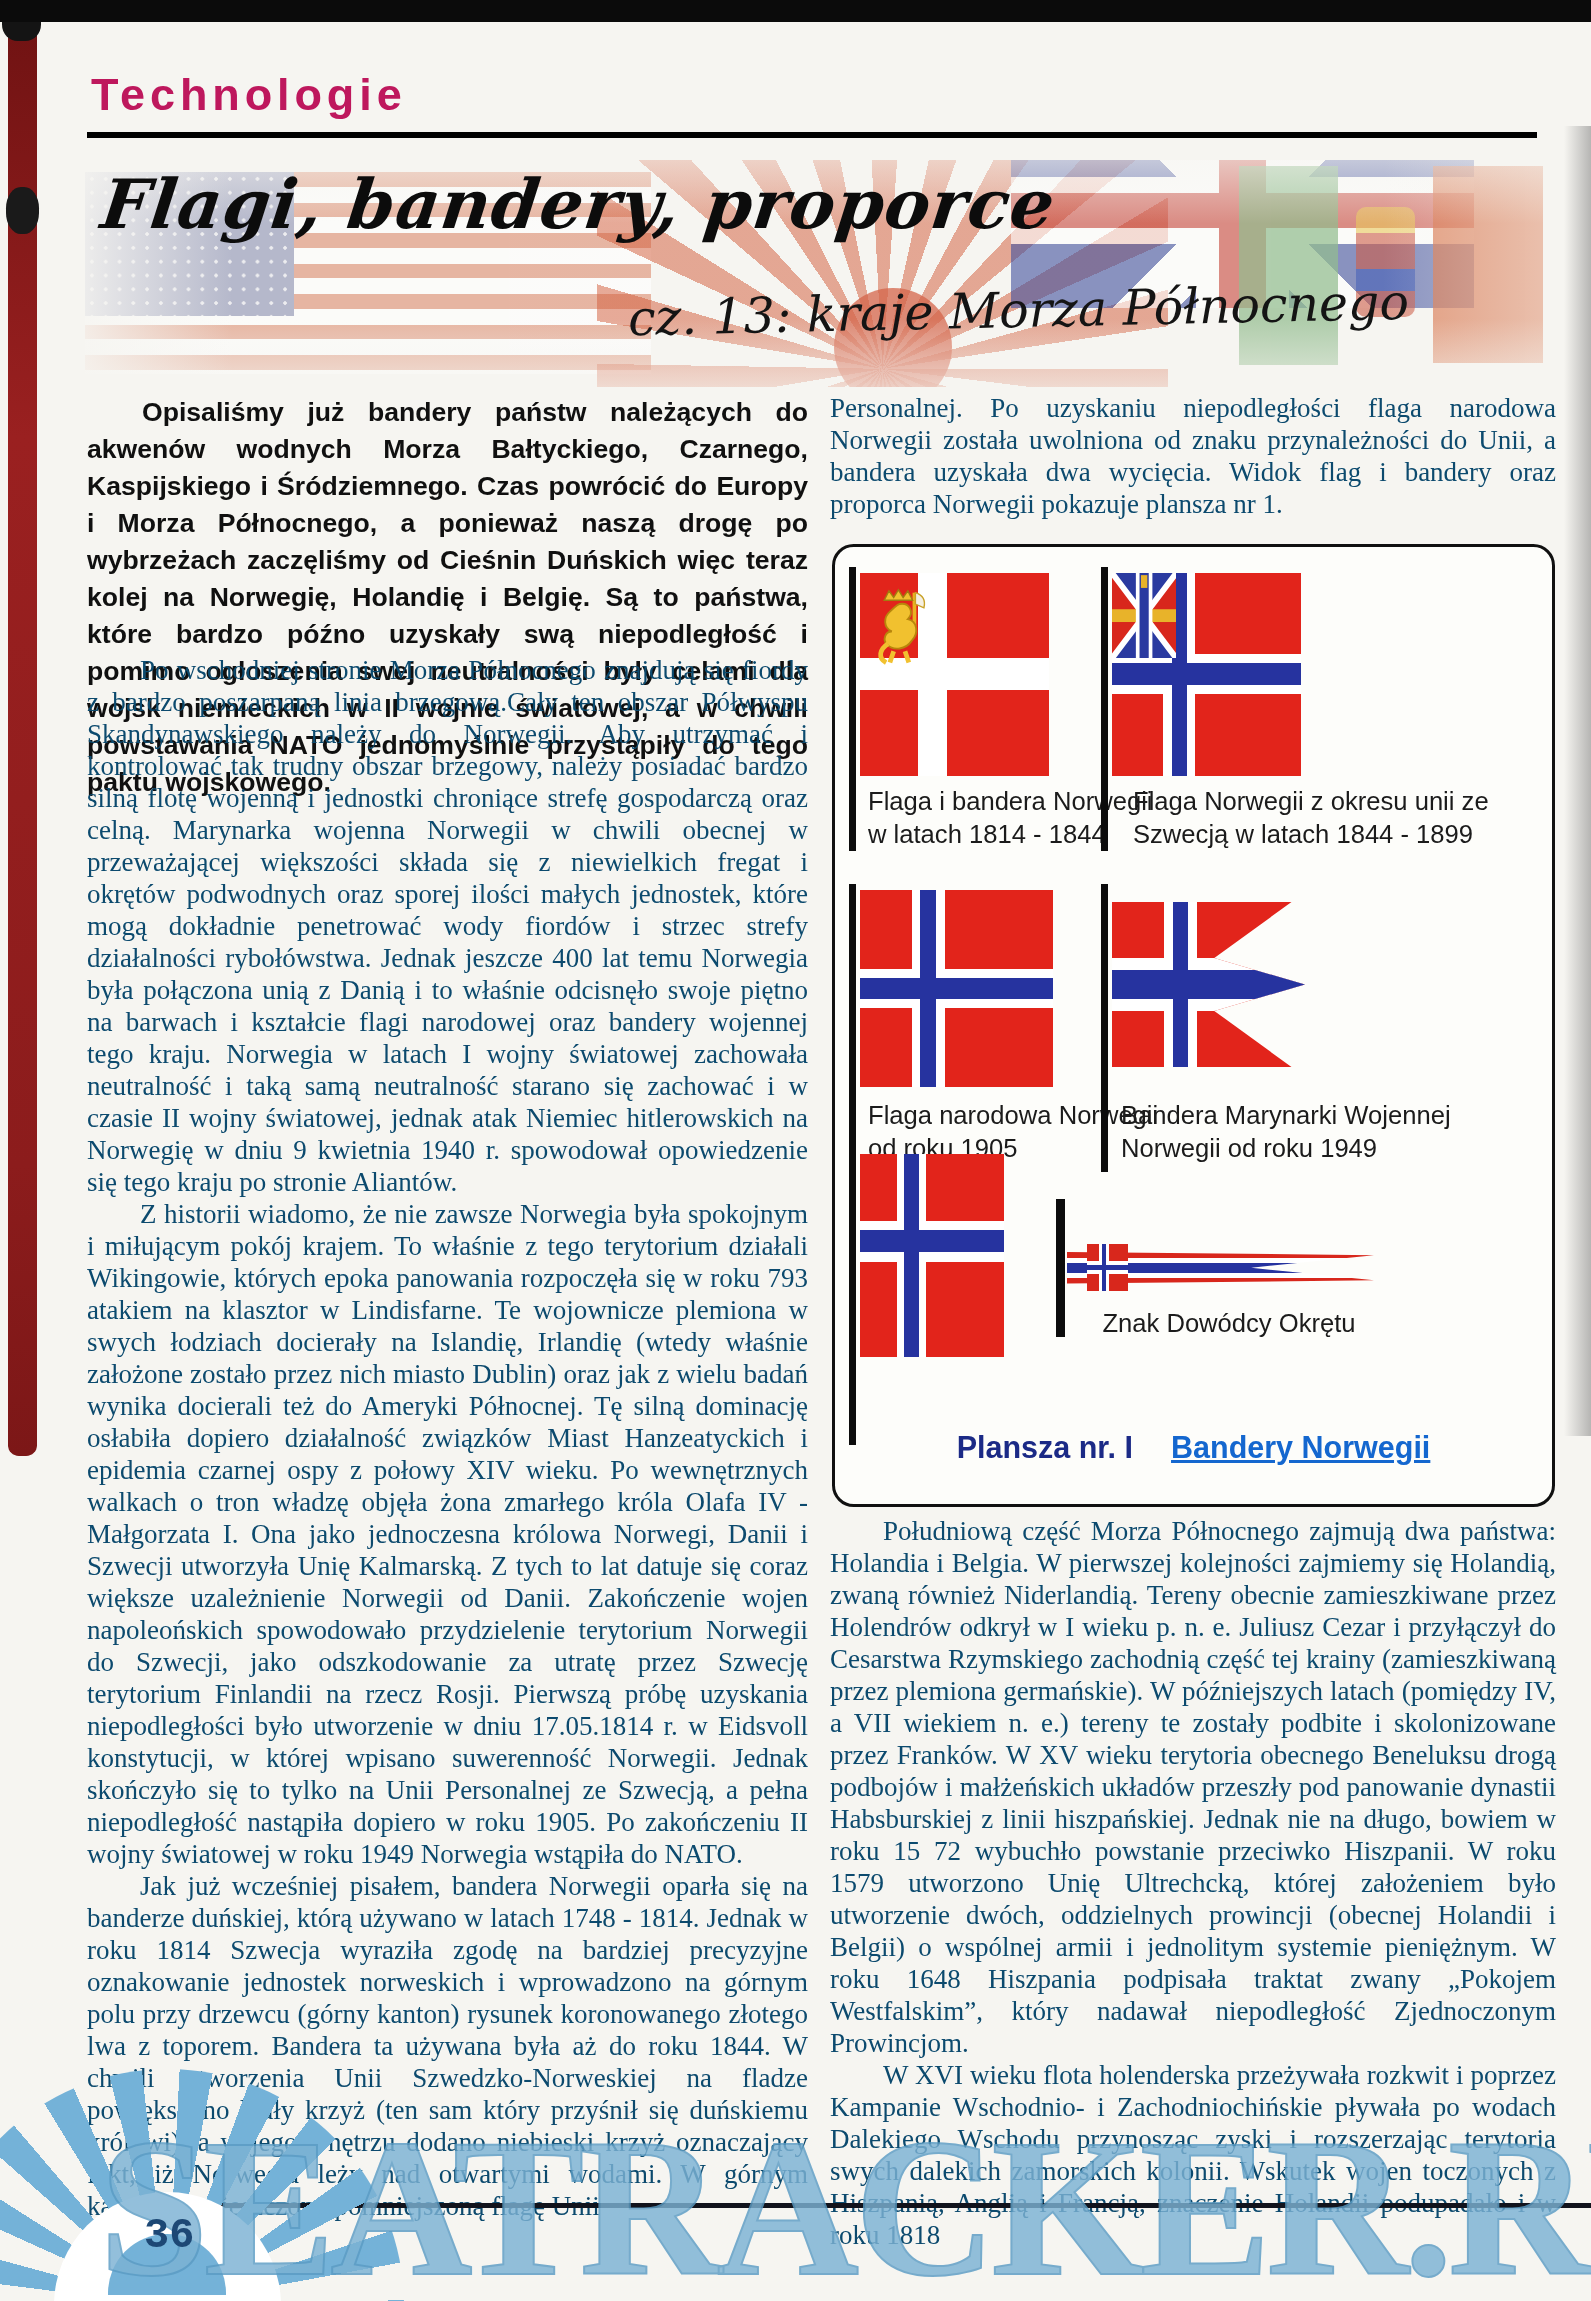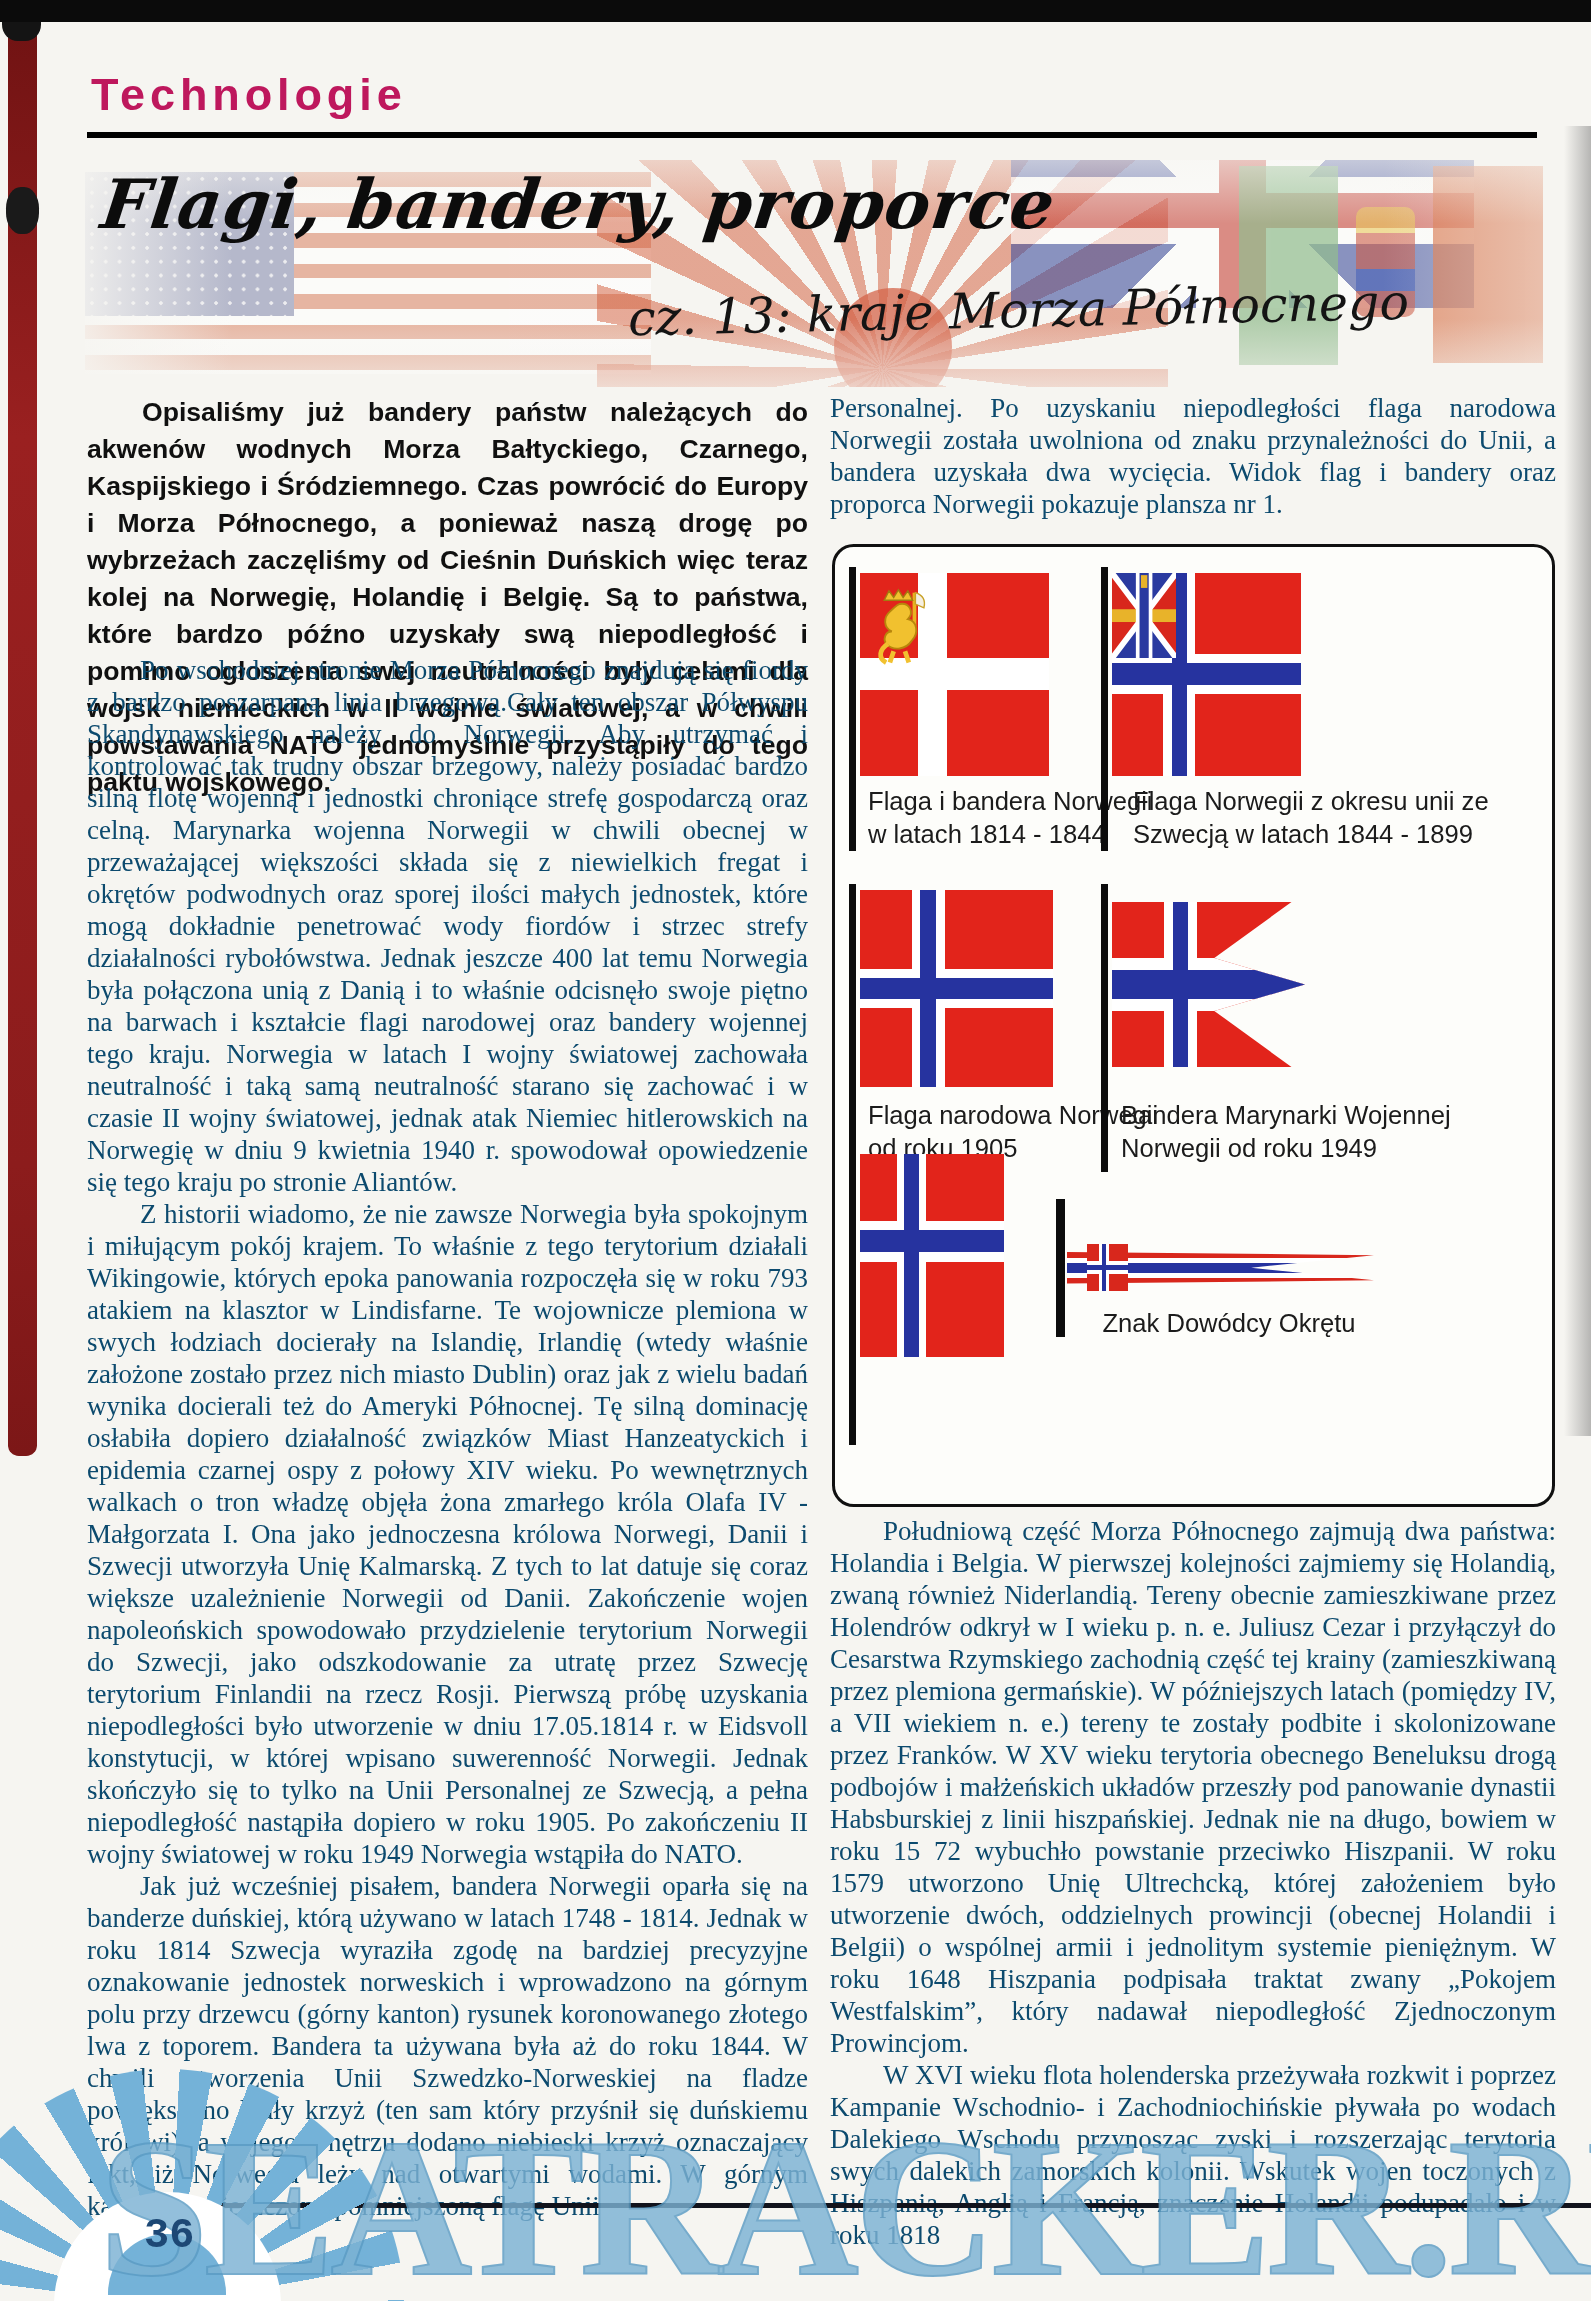--- a/index.html
+++ b/index.html
@@ -209,20 +209,24 @@
     <div class="pennant-stripes"></div>
     <div class="pennant-cross">
       <div class="wv" style="left:30%;width:24%;"></div>
       <div class="wh" style="top:36%;height:28%;"></div>
       <div class="bv" style="left:37%;width:10%;"></div>
       <div class="bh" style="top:44%;height:12%;"></div>
     </div>
   </div>
   <div class="cap" style="left:246px;top:760px;width:296px;text-align:center;">Znak Dowódcy Okrętu</div>
 
+  <div class="panel-footer">
+    <span class="pf-label">Plansza nr. I</span>
+    <span class="pf-link">Bandery Norwegii</span>
+  </div>
 </div>
 
 <div class="abs bodytext rightcol-bottom">
   <p>Południową część Morza Północnego zajmują dwa państwa: Holandia i Belgia. W pierwszej kolejności zajmiemy się Holandią, zwaną również Niderlandią. Tereny obecnie zamieszkiwane przez Holendrów odkrył w I wieku p. n. e. Juliusz Cezar i przyłączył do Cesarstwa Rzymskiego zachodnią część tej krainy (zamieszkiwaną przez plemiona germańskie). W późniejszych latach (pomiędzy IV, a VII wiekiem n. e.) tereny te zostały podbite i skolonizowane przez Franków. W XV wieku terytoria obecnego Beneluksu drogą podbojów i małżeńskich układów przeszły pod panowanie dynastii Habsburskiej z linii hiszpańskiej. Jednak nie na długo, bowiem w roku 15 72 wybuchło powstanie przeciwko Hiszpanii. W roku 1579 utworzono Unię Ultrechcką, której założeniem było utworzenie dwóch, oddzielnych prowincji (obecnej Holandii i Belgii) o wspólnej armii i jednolitym systemie pieniężnym. W roku 1648 Hiszpania podpisała traktat zwany „Pokojem Westfalskim”, który nadawał niepodległość Zjednoczonym Prowincjom.</p>
   <p>W XVI wieku flota holenderska przeżywała rozkwit i poprzez Kampanie Wschodnio- i Zachodniochińskie pływała po wodach Dalekiego Wschodu przynosząc zyski i rozszerzając terytoria swych dalekich zamorskich kolonii. Wskutek wojen toczonych z Hiszpanią, Anglią i Francją, znaczenie Holandii podupadało i w roku 1818</p>
 </div>
 
 <div class="abs footer-rule"></div>
 <div class="abs starburst"></div>
 <div class="abs star-core"></div>

